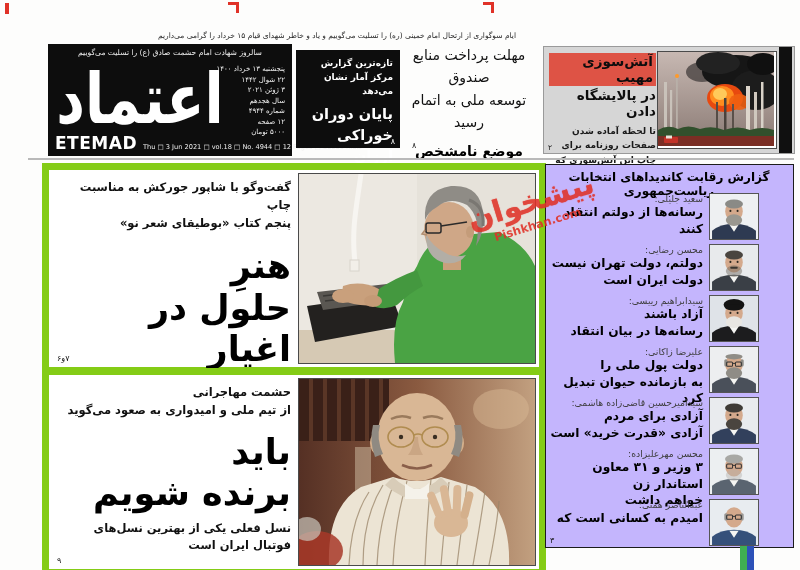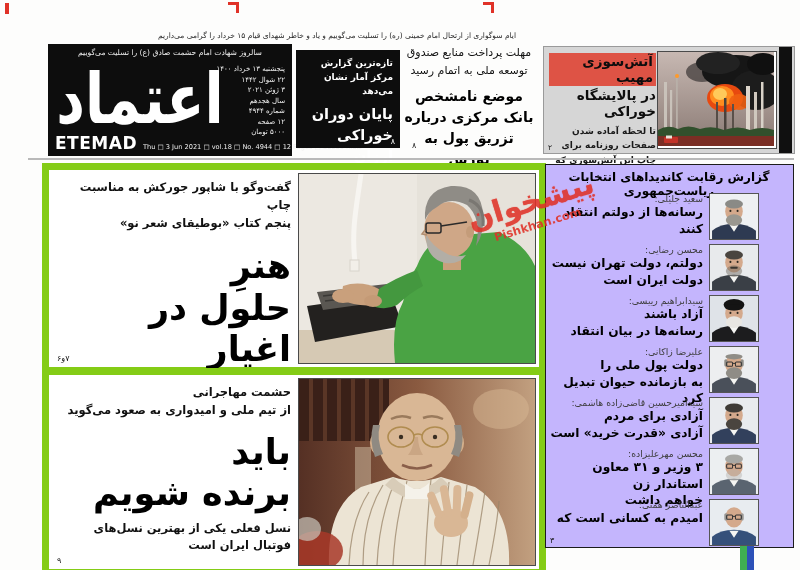--- a/index.html
+++ b/index.html
@@ -25,21 +25,21 @@
   #masthead .latinrow{position:absolute;bottom:3px;left:7px;right:6px;display:flex;align-items:baseline;gap:6px;}
   #masthead .latinrow .etd{font-size:17px;font-weight:bold;letter-spacing:.5px;color:#fff;font-family:"DejaVu Sans",sans-serif;}
   #masthead .latinrow .inf{font-size:6.6px;color:#eee;white-space:nowrap;}
   
   #food-box{left:296px;top:50px;width:104px;height:98px;}
   #food-box .k{padding:7px 7px 0 4px;font-size:9px;font-weight:bold;line-height:1.55;text-align:right;}
   #food-box .t{padding:5px 7px 0 4px;font-size:14.5px;font-weight:bold;line-height:1.45;text-align:right;}
   #food-box .pagenum{position:absolute;bottom:2px;right:5px;color:#fff;}
   
   #bourse{left:402px;top:44px;width:134px;height:106px;}
-  #bourse .k{font-size:11px;font-weight:500;line-height:1.6;text-align:center;color:#111;}
+  #bourse .k{font-size:14px;font-weight:500;line-height:1.6;text-align:center;color:#111;}
   #bourse .t{margin-top:7px;font-size:14px;font-weight:bold;line-height:1.5;text-align:center;color:#000;}
   #bourse .pagenum{position:absolute;bottom:0;left:10px;}
   
   #fire-box{left:543px;top:46px;width:250px;height:106px;background:#d6d6d6;border:1px solid #9a9a9a;}
   #fire-box .txt{position:absolute;right:138px;left:5px;top:6px;text-align:right;}
   #fire-box .t1{display:inline-block;background:#de5345;color:#0d0d0d;font-size:13.5px;font-weight:bold;padding:0 3px 1px 3px;}
   #fire-box .t2{font-size:13.5px;font-weight:bold;color:#0d0d0d;margin-top:1px;}
   #fire-box .b{margin-top:5px;font-size:9px;font-weight:bold;line-height:1.6;color:#1a1a1a;}
   #fire-box .pagenum{position:absolute;bottom:1px;left:4px;font-size:7.5px;}
   #fire-photo{position:absolute;right:17px;top:4px;width:118px;height:96px;}
@@ -123,21 +123,21 @@
       <span>موضع نامشخص</span><br>
       <span>بانک مرکزی درباره</span><br>
       <span>تزریق پول به بورس</span>
     </div>
     <div class="pagenum">۸</div>
   </div>
 
   <div class="abs" id="fire-box">
     <div class="txt fa">
       <span class="t1">آتش‌سوزی مهیب</span>
-      <div class="t2">در پالایشگاه خوراکی</div>
+      <div class="t2">در پالایشگاه دادن</div>
       <div class="b">تا لحظه آماده شدن صفحات روزنامه برای چاپ این آتش‌سوزی که از ساعت ۱۹:۱۸ آغاز شده بود همچنان ادامه داشت</div>
     </div>
     <div id="fire-photo" class="photoframe">
       <svg width="116" height="94" viewBox="0 0 116 94">
         <defs>
           <linearGradient id="fsky" x1="0" y1="0" x2="0" y2="1">
             <stop offset="0" stop-color="#c7b8b2"></stop>
               <stop offset="1" stop-color="#8a7a74"></stop>
           </linearGradient>
         </defs>

